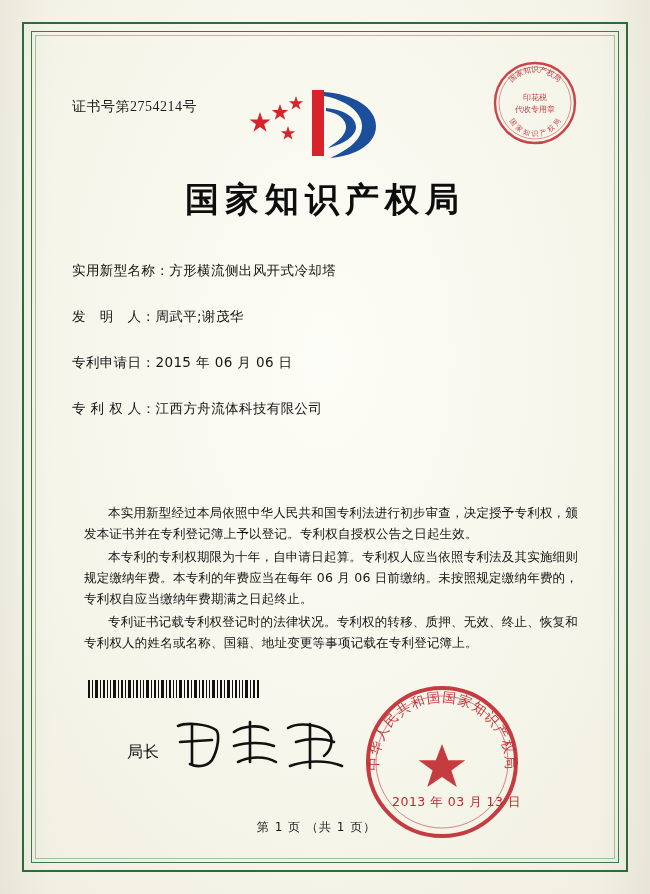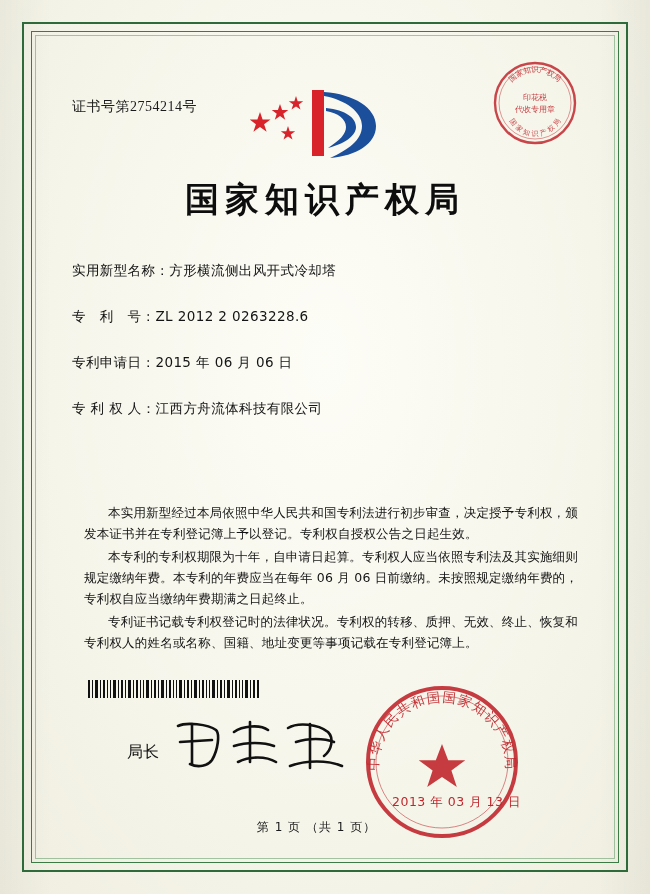--- a/index.html
+++ b/index.html
@@ -247,21 +247,21 @@
       </svg>
     </div>
 
     <div class="main-title">国家知识产权局</div>
 
     <div class="fields">
       <div class="field">
         <span class="lab">实用新型名称：</span><span class="val">方形横流侧出风开式冷却塔</span>
       </div>
       <div class="field">
-        <span class="lab">专　利　号：</span><span class="val">ZL 2012 2 0263228.6</span>
+        <span class="lab">发　明　人：</span><span class="val">周武平;谢茂华</span>
       </div>
       <div class="field">
         <span class="lab">专利申请日：</span><span class="val">2015 年 06 月 06 日</span>
       </div>
       <div class="field">
         <span class="lab">专 利 权 人：</span><span class="val">江西方舟流体科技有限公司</span>
       </div>
     </div>
 
     <div class="paragraphs">

